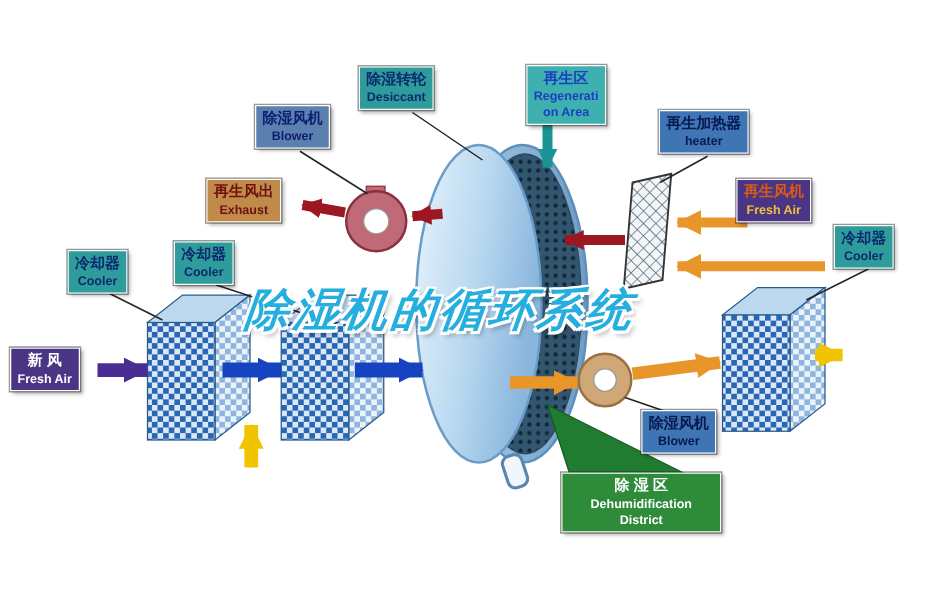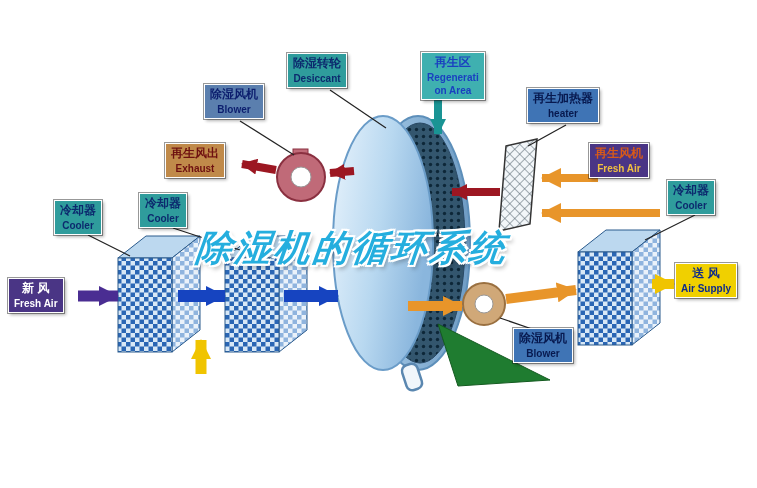--- a/index.html
+++ b/index.html
@@ -209,27 +209,28 @@
   <div class="label lbl-teal" style="left:667px; top:180px;">
     <div class="zh">冷却器</div>
     <div class="en">Cooler</div>
   </div>
 
   <div class="label lbl-purple" style="left:8px; top:278px;">
     <div class="zh">新  风</div>
     <div class="en">Fresh Air</div>
   </div>
 
-  <div class="label lbl-yellow" style="left:675px; top:263px;">
-    <div class="zh">送  风</div>
-    <div class="en">Air Supply</div>
-  </div>
 
 
   <div class="label lbl-blue" style="left:513px; top:328px;">
     <div class="zh">除湿风机</div>
     <div class="en">Blower</div>
   </div>
 
+  <div class="label lbl-green" style="left:449px; top:378px; min-width:128px;">
+    <div class="zh">除  湿  区</div>
+    <div class="en">Dehumidification</div>
+    <div class="en">District</div>
+  </div>
 
   <div class="title">除湿机的循环系统</div>
 
 </div>
 
 </body></html>

